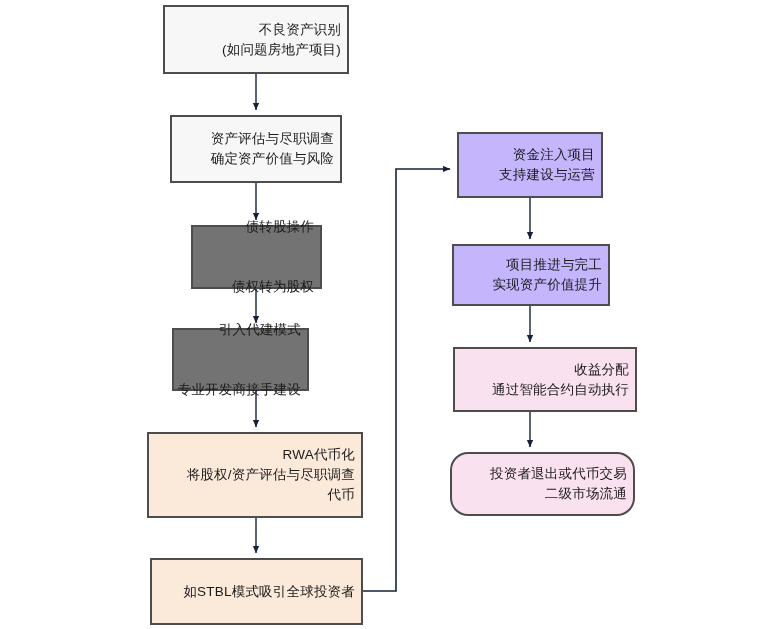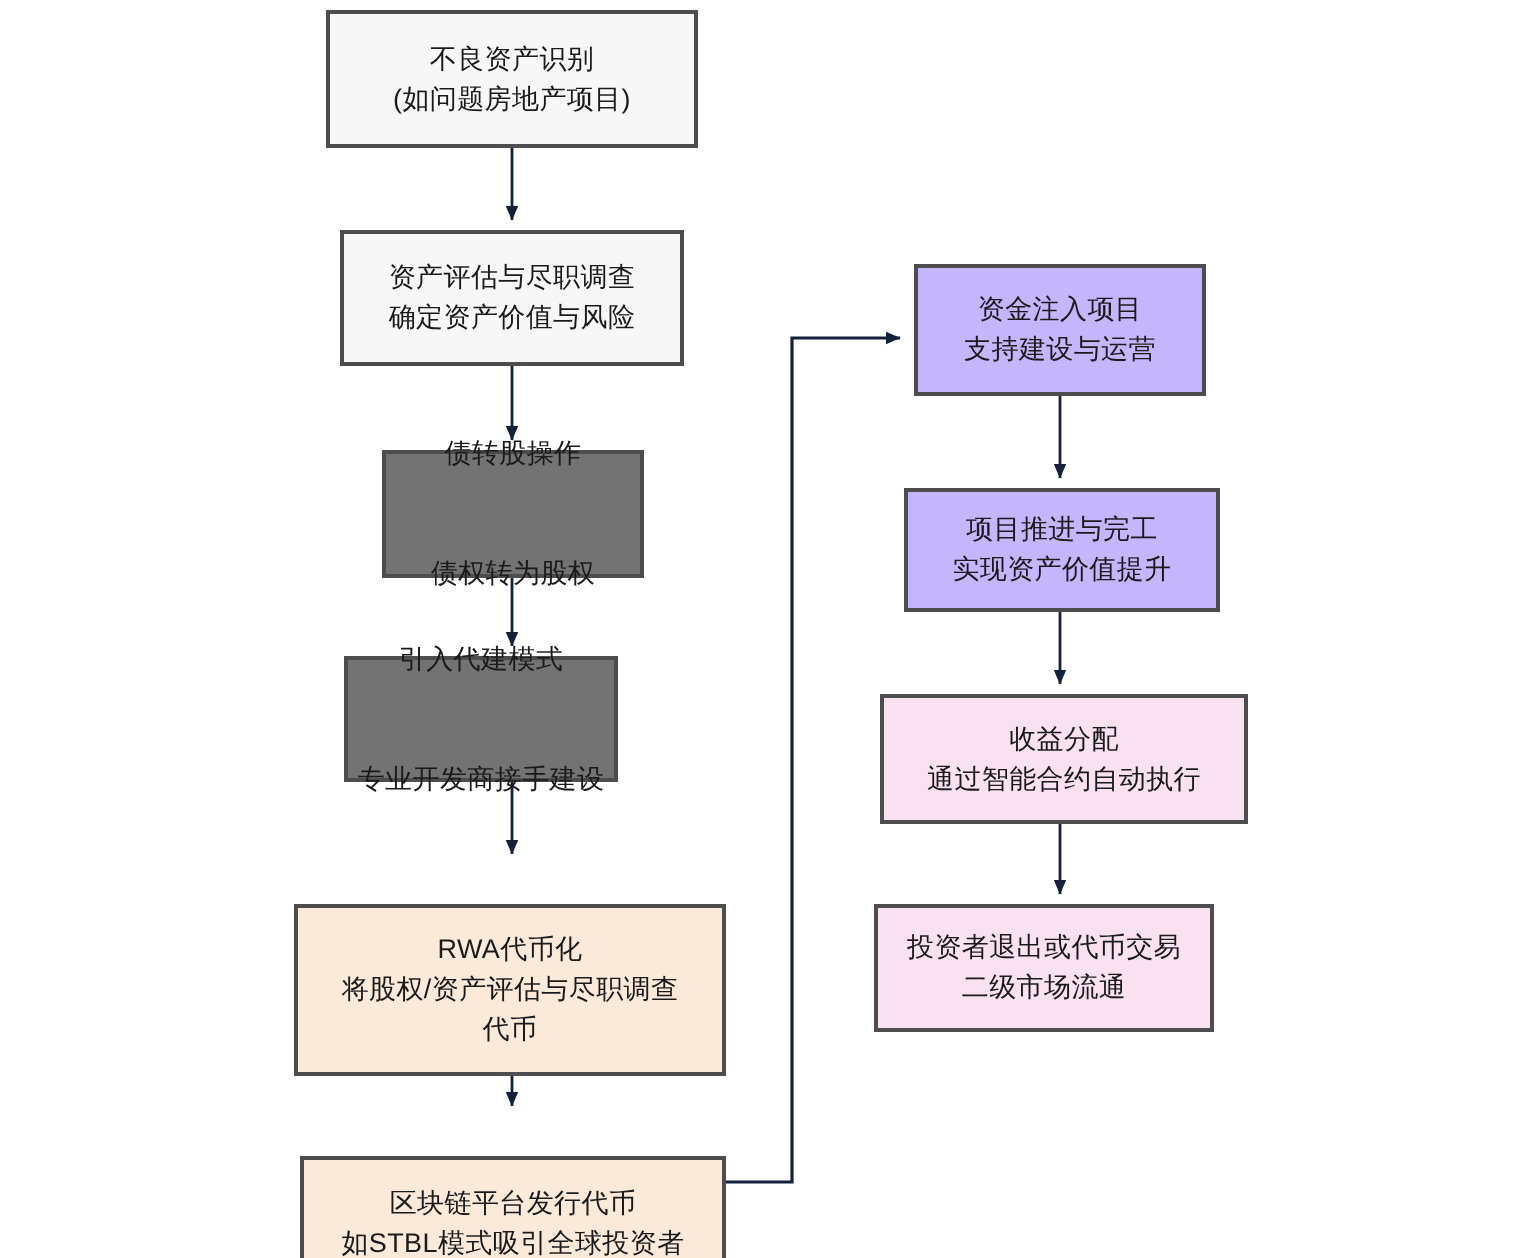--- a/index.html
+++ b/index.html
@@ -17,38 +17,38 @@
     height: 629px;
     background: #ffffff;
     overflow: hidden;
   }
   .node {
     position: absolute;
     box-sizing: border-box;
     border: 2px solid #a21caf;
     display: flex;
     flex-direction: column;
-    align-items: center;
+    align-items: flex-end;
     justify-content: center;
     text-align: center;
     font-size: 13.5px;
     line-height: 20px;
     color: #1a1a1a;
     letter-spacing: 0.2px;
     padding: 15px 6px;
   }
   .node .ln {
     display: block;
     white-space: nowrap;
   }
   .n-grey  { background: #f7f7f7; border-color: #4d4d4d; }
   .n-blue  { background: #737373; border-color: #4d4d4d; gap: 40px; }
-  .n-peach { background: #fbe9da; border-color: #4d4d4d; margin-top: 20px; }
+  .n-peach { background: #fbe9da; border-color: #4d4d4d; }
   .n-green { background: #c4b5fd; border-color: #4d4d4d; }
-  .n-pink  { background: #fae1ef; border-color: #4d4d4d; }
+  .n-pink  { background: #fae1ef; border-color: #4d4d4d; margin-left: 13px; }
 
   svg#edges {
     position: absolute;
     left: 0;
     top: 0;
     width: 768px;
     height: 629px;
     pointer-events: none;
   }
 </style>
@@ -103,37 +103,36 @@
     <span class="ln">专业开发商接手建设</span>
   </div>
 
   <div class="node n-peach" style="left:147px; top:432px; width:216px; height:86px;">
     <span class="ln">RWA代币化</span>
     <span class="ln">将股权/资产评估与尽职调查</span>
     <span class="ln">代币</span>
   </div>
 
   <div class="node n-peach" style="left:150px; top:558px; width:213px; height:67px;">
-    <span class="ln">区块链平台发行代币</span>
     <span class="ln">如STBL模式吸引全球投资者</span>
   </div>
 
   <div class="node n-green" style="left:457px; top:132px; width:146px; height:66px;">
     <span class="ln">资金注入项目</span>
     <span class="ln">支持建设与运营</span>
   </div>
 
   <div class="node n-green" style="left:452px; top:244px; width:158px; height:62px;">
     <span class="ln">项目推进与完工</span>
     <span class="ln">实现资产价值提升</span>
   </div>
 
   <div class="node n-pink" style="left:440px; top:347px; width:184px; height:65px;">
     <span class="ln">收益分配</span>
     <span class="ln">通过智能合约自动执行</span>
   </div>
 
-  <div class="node n-pink" style="left:437px; top:452px; width:170px; height:64px;">
+  <div class="node n-pink" style="left:437px; top:452px; width:185px; height:64px;border-radius:18px;">
     <span class="ln">投资者退出或代币交易</span>
     <span class="ln">二级市场流通</span>
   </div>
 
 </div>
 
 </body></html>

